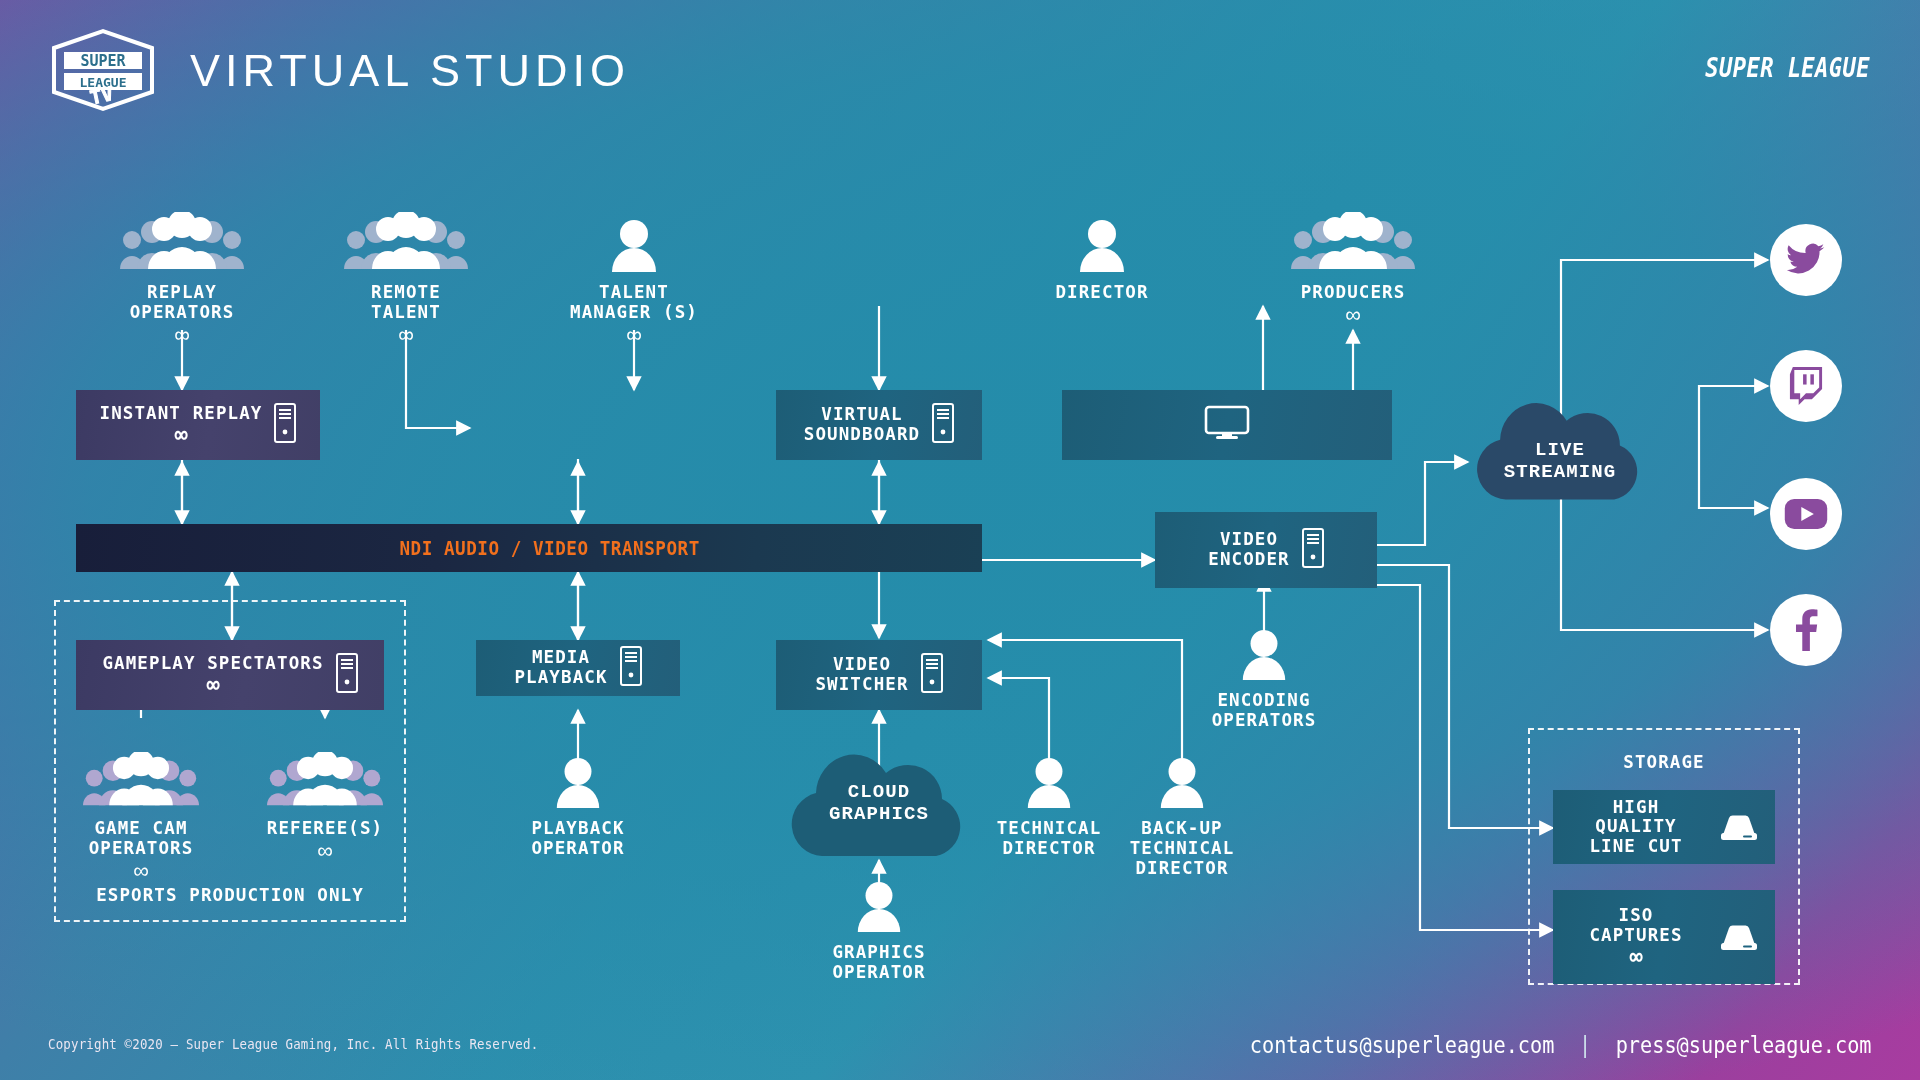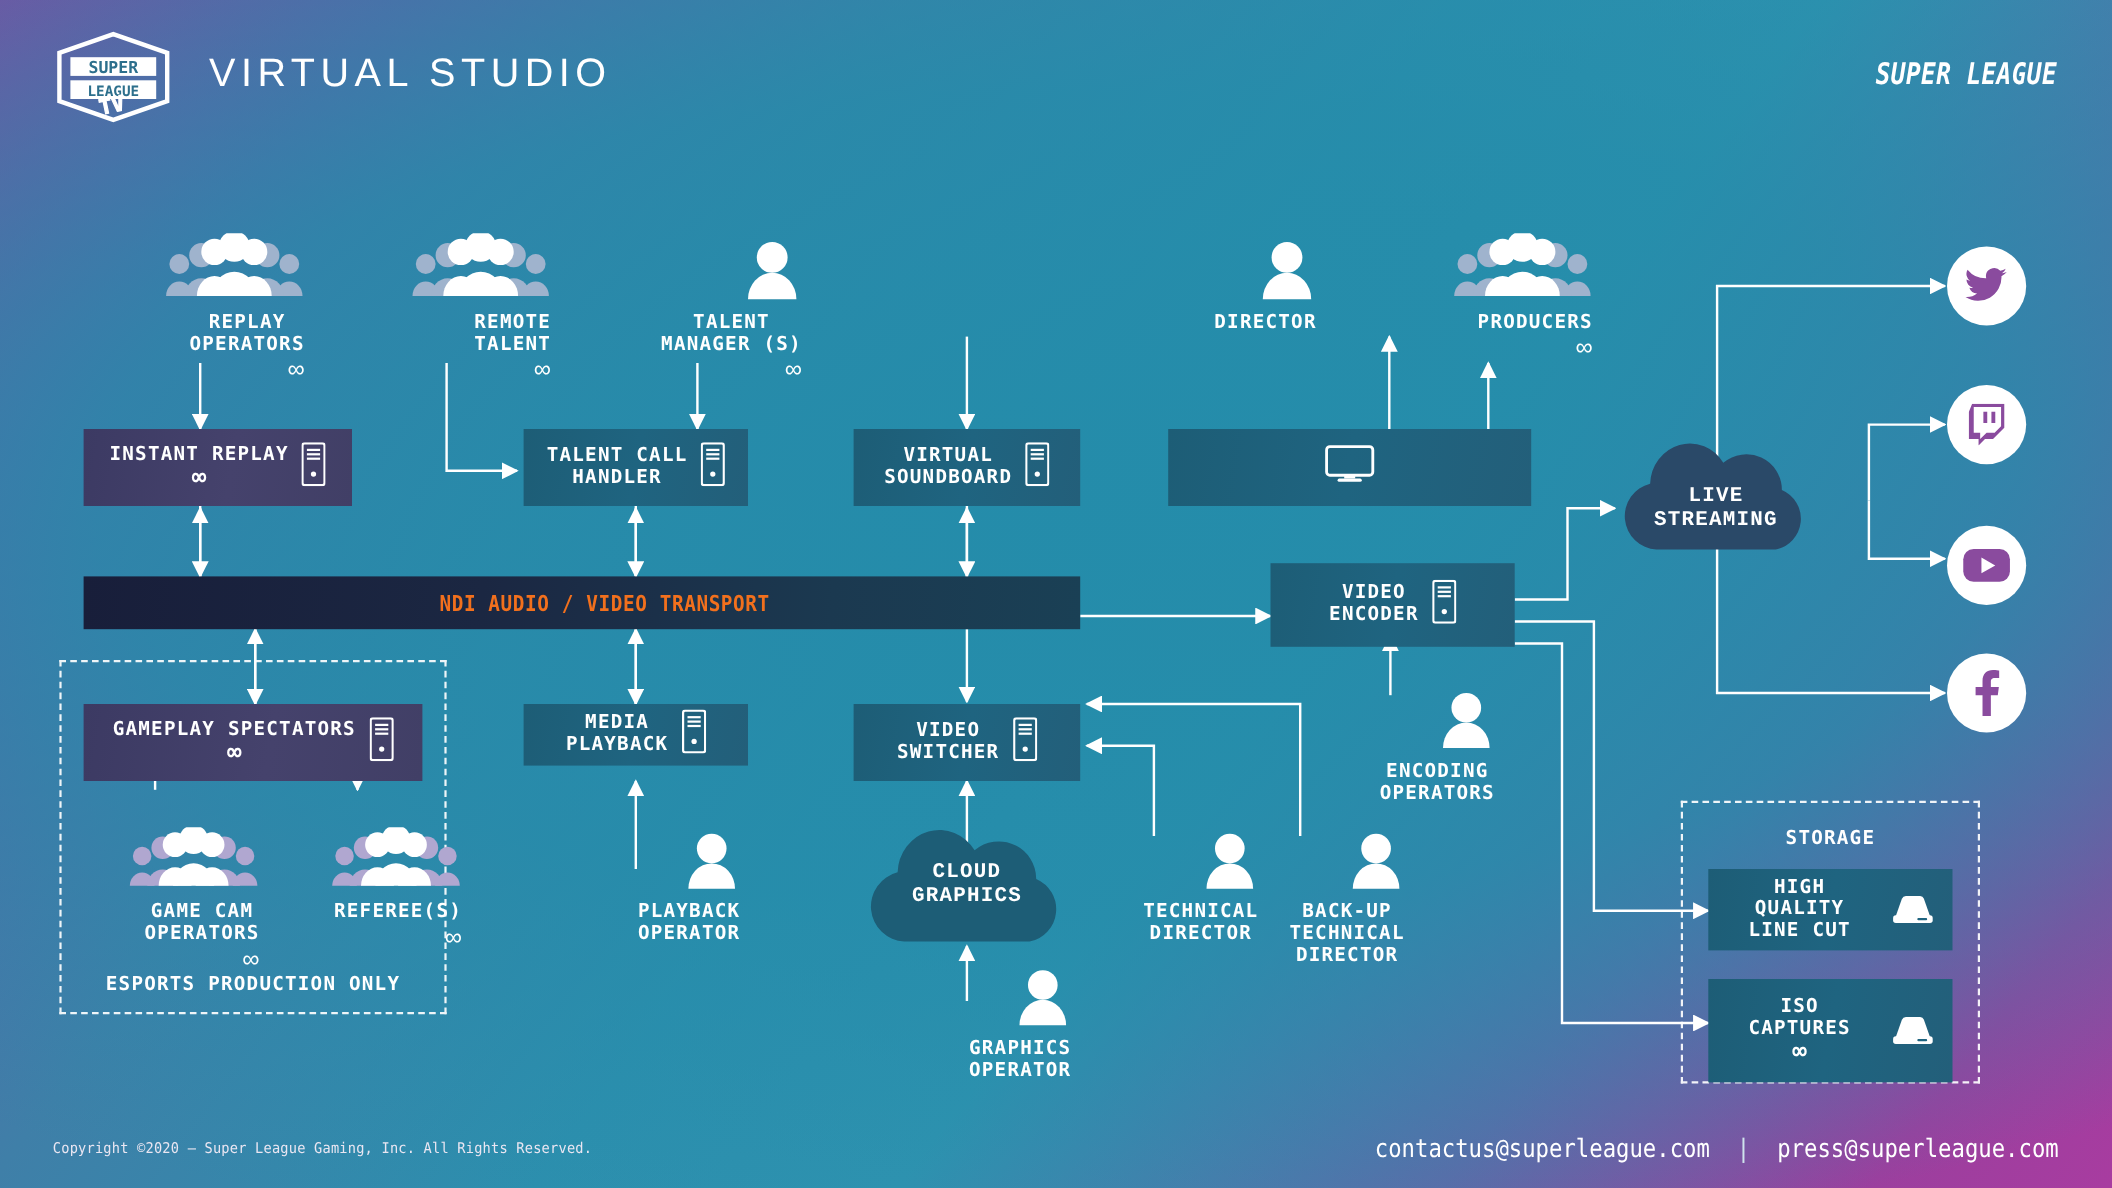--- a/index.html
+++ b/index.html
@@ -19,21 +19,21 @@
         #a83ca0 100%);
     position:relative;
     color:#fff;
   }
   #stage { position:absolute; inset:0; }
 
   
   .hdr-logo { position:absolute; left:48px; top:28px; width:110px; height:86px; }
   .hdr-title {
     position:absolute; left:190px; top:48px;
-    font-size:36px; letter-spacing:5px; font-weight:400;
+    font-size:45px; letter-spacing:5px; font-weight:400;
     color:#fff; line-height:1;
   }
   .hdr-right {
     position:absolute; right:50px; top:52px;
     font-size:27px; font-weight:700; letter-spacing:0.5px;
     font-family:"DejaVu Sans Mono", monospace;
     transform:scaleX(0.82); transform-origin:right center;
     font-style:italic;
   }
 
@@ -61,21 +61,21 @@
     font-family:"DejaVu Sans Mono", monospace;
     font-weight:700;
     color:#fff;
   }
   .box.teal   { background:linear-gradient(100deg,#1d5d76 0%,#1f6480 50%,#235f7a 100%); }
   .box.purple { background:linear-gradient(100deg,#3c3a63 0%,#45426c 55%,#413f66 100%); }
   .box .txt { display:block; }
   .box .txt .inf { display:block; font-size:22px; line-height:0.95; margin-top:2px; letter-spacing:0; }
 
   .person-node {
-    position:absolute; display:flex; flex-direction:column; align-items:flex-end;
+    position:absolute; display:flex; flex-direction:column; align-items:center;
     text-align:center; width:190px; margin-left:-95px;
   }
   .person-node .lbl {
     font-size:17.5px; line-height:1.14; letter-spacing:1.1px; margin-top:5px;
     font-family:"DejaVu Sans Mono", monospace; font-weight:700;
     white-space:pre-line;
   }
   .person-node .inf { font-size:22px; line-height:1; margin-top:1px; }
 
   
@@ -313,33 +313,20 @@
       <svg width="22" height="40" viewBox="0 0 22 40">
           <rect x="1" y="1" width="20" height="38" rx="2" fill="none" stroke="#fff" stroke-width="2"></rect>
           <rect x="5" y="6" width="12" height="2" fill="#fff"></rect>
           <rect x="5" y="10" width="12" height="2" fill="#fff"></rect>
           <rect x="5" y="14" width="12" height="2" fill="#fff"></rect>
           <circle cx="11" cy="29" r="2.4" fill="#fff"></circle>
         </svg>
     </span>
   </div>
 
-  <div class="box teal" style="left:476px; top:390px; width:204px; height:70px;">
-    <span class="txt" style="white-space:pre-line">TALENT CALL
-HANDLER</span>
-    <span>
-      <svg width="22" height="40" viewBox="0 0 22 40">
-          <rect x="1" y="1" width="20" height="38" rx="2" fill="none" stroke="#fff" stroke-width="2"></rect>
-          <rect x="5" y="6" width="12" height="2" fill="#fff"></rect>
-          <rect x="5" y="10" width="12" height="2" fill="#fff"></rect>
-          <rect x="5" y="14" width="12" height="2" fill="#fff"></rect>
-          <circle cx="11" cy="29" r="2.4" fill="#fff"></circle>
-        </svg>
-    </span>
-  </div>
 
   <div class="box teal" style="left:776px; top:390px; width:206px; height:70px;">
     <span class="txt" style="white-space:pre-line">VIRTUAL
 SOUNDBOARD</span>
     <span>
       <svg width="22" height="40" viewBox="0 0 22 40">
           <rect x="1" y="1" width="20" height="38" rx="2" fill="none" stroke="#fff" stroke-width="2"></rect>
           <rect x="5" y="6" width="12" height="2" fill="#fff"></rect>
           <rect x="5" y="10" width="12" height="2" fill="#fff"></rect>
           <rect x="5" y="14" width="12" height="2" fill="#fff"></rect>

